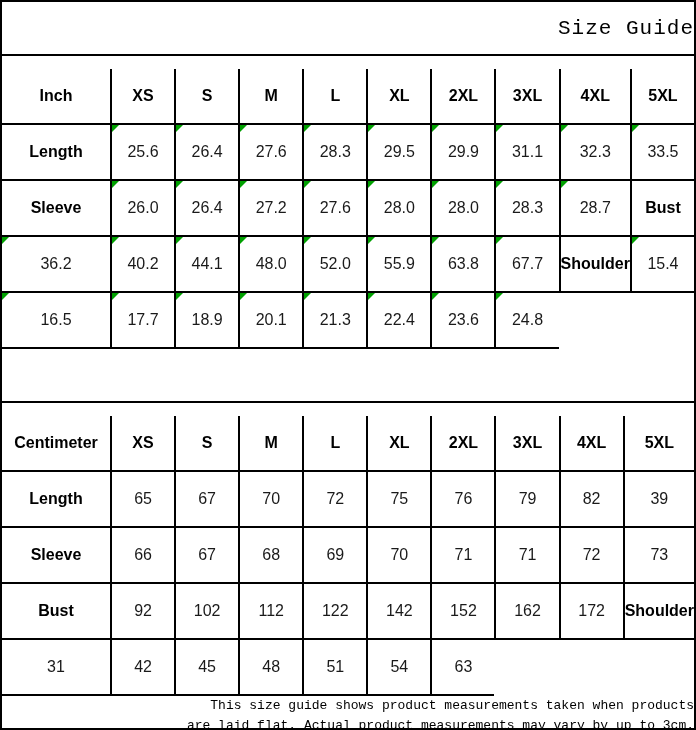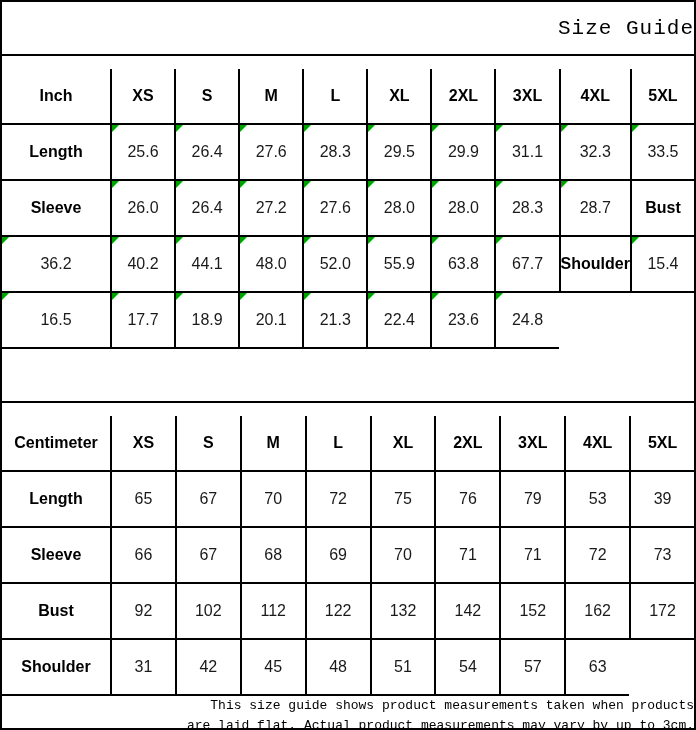--- a/index.html
+++ b/index.html
@@ -254,21 +254,21 @@
     <div class="cell num">
         <span class="val">75</span>
       </div>
     <div class="cell num">
         <span class="val">76</span>
       </div>
     <div class="cell num">
         <span class="val">79</span>
       </div>
     <div class="cell num">
-        <span class="val">53</span>
+        <span class="val">82</span>
       </div>
     <div class="cell num">
         <span class="val">39</span>
       </div>
 
     <div class="cell label">Sleeve</div>
     <div class="cell num">
         <span class="val">66</span>
       </div>
     <div class="cell num">
@@ -303,23 +303,20 @@
     <div class="cell num">
         <span class="val">102</span>
       </div>
     <div class="cell num">
         <span class="val">112</span>
       </div>
     <div class="cell num">
         <span class="val">122</span>
       </div>
     <div class="cell num">
-        <span class="val">132</span>
-      </div>
-    <div class="cell num">
         <span class="val">142</span>
       </div>
     <div class="cell num">
         <span class="val">152</span>
       </div>
     <div class="cell num">
         <span class="val">162</span>
       </div>
     <div class="cell num">
         <span class="val">172</span>
@@ -336,23 +333,20 @@
         <span class="val">45</span>
       </div>
     <div class="cell num">
         <span class="val">48</span>
       </div>
     <div class="cell num">
         <span class="val">51</span>
       </div>
     <div class="cell num">
         <span class="val">54</span>
-      </div>
-    <div class="cell num">
-        <span class="val">57</span>
       </div>
     <div class="cell num">
         <span class="val">63</span>
       </div>
   </div>
 
   <div class="footer-note">
     <div>This size guide shows product measurements taken when products</div>
     <div>are laid flat. Actual product measurements may vary by up to 3cm.</div>
   </div>

